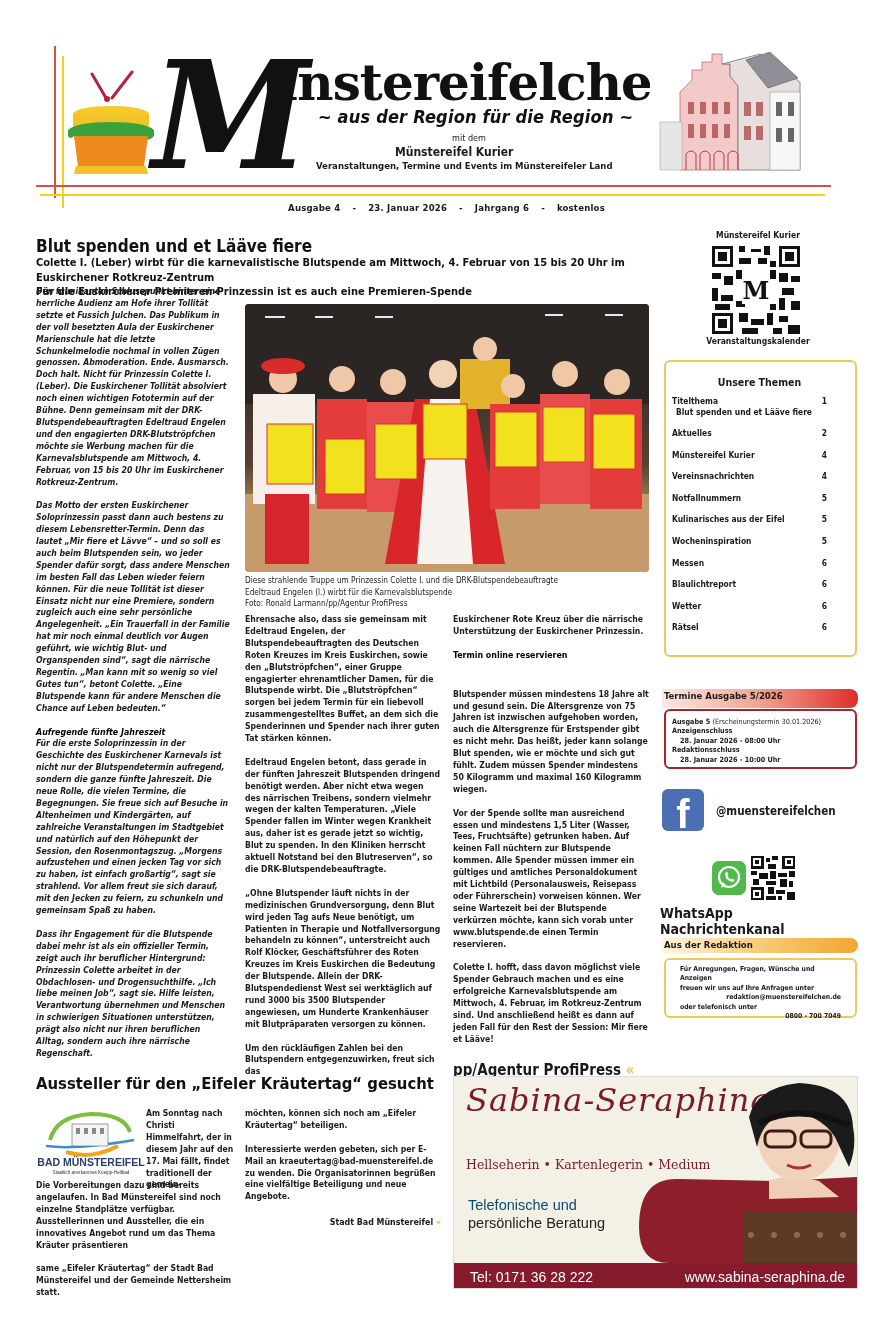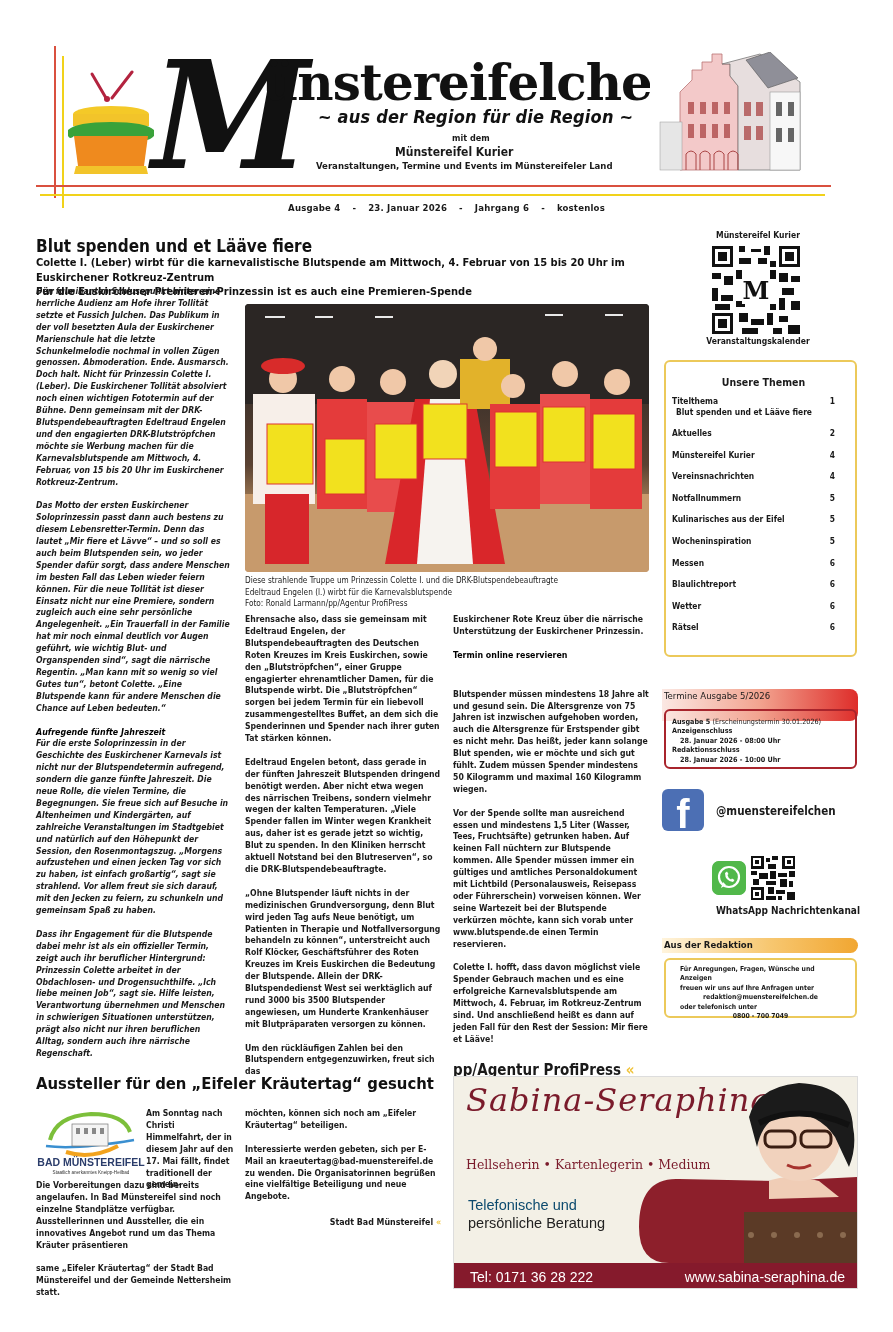--- a/index.html
+++ b/index.html
@@ -10,21 +10,21 @@
   
   .mast-red-v { left: 54px; top: 46px; width: 2px; height: 152px; background: #d9503f; }
   .mast-yel-v { left: 62px; top: 56px; width: 2px; height: 152px; background: #f1d21a; }
   .mast-red-h { left: 36px; top: 185px; width: 795px; height: 2px; background: #d9503f; }
   .mast-yel-h { left: 40px; top: 194px; width: 785px; height: 2px; background: #f1d21a; }
 
   .drum { left: 66px; top: 70px; width: 90px; height: 110px; }
   .big-m { left: 148px; top: 40px; font-family: "DejaVu Serif", serif; font-weight: bold; font-size: 150px; line-height: 1; color: #111; font-style: italic; transform: scaleX(0.95); letter-spacing: -4px; }
   .title-rest { left: 262px; top: 58px; font-family: "DejaVu Serif", serif; font-weight: bold; font-size: 50px; line-height: 1; color: #111; letter-spacing: -1px; }
   .tagline { left: 318px; top: 106px; font-size: 18px; font-weight: bold; font-style: italic; color: #111; letter-spacing: 0.2px; }
-  .mitdem { left: 420px; top: 133px; font-size: 9px; font-weight: bold; padding-left: 32px; }
+  .mitdem { left: 420px; top: 133px; font-size: 9px; font-weight: normal; padding-left: 32px; }
   .kurier { left: 395px; top: 145px; font-size: 12px; font-weight: bold; }
   .veran { left: 316px; top: 160px; font-size: 9.5px; font-weight: bold; text-align: right; }
   .building { left: 650px; top: 52px; width: 160px; height: 128px; }
 
   .issue-line { left: 0; width: 893px; top: 202px; text-align: center; font-size: 9.5px; font-weight: bold; letter-spacing: 0.2px; }
   .issue-line span { margin: 16px 6px; }
 
   
   .art-title { left: 36px; top: 236px; font-size: 17px; font-weight: bold; color: #111; }
   .art-sub { left: 36px; top: 255px; width: 620px; font-size: 11px; font-weight: bold; line-height: 15px; color: #111; }
@@ -40,39 +40,39 @@
   .photo { left: 245px; top: 304px; width: 404px; height: 268px; border-radius: 4px; overflow: hidden; background: linear-gradient(#2a2522 0%, #3b302a 30%, #5a4232 60%, #b58a5e 78%, #c89a6b 100%); }
   .caption { left: 245px; top: 575px; width: 404px; text-align: left; font-size: 8.2px; line-height: 11.5px; color: #222; }
   .credit { left: 453px; top: 1033px; width: 196px; font-size: 15px; font-weight: bold; margin-top: 28px; }
   .chev { color: #f0c43c; }
 
   
   .qr-label-top { left: 660px; top: 230px; width: 196px; text-align: center; font-size: 8.5px; font-weight: bold; }
   .qr-main { left: 712px; top: 246px; width: 88px; height: 88px; }
   .qr-label-bot { left: 660px; top: 336px; width: 196px; text-align: center; font-size: 8.5px; font-weight: bold; }
 
-  .themes { left: 664px; top: 360px; width: 193px; height: 297px; border: 2px solid #ecc95a; border-radius: 6px; padding: 14px 0 0 6px; }
+  .themes { left: 664px; top: 360px; width: 193px; height: 297px; border: 2px solid #ecc95a; border-radius: 6px; padding: 14px 8px 0 6px; }
   .themes h3 { text-align: center; font-size: 10.5px; font-weight: bold; margin-bottom: 8px; }
   .t-row { display: flex; justify-content: space-between; font-size: 8.4px; font-weight: bold; height: 21.6px; padding-right: 20px; }
   .t-row.first { height: 32px; }
   .t-row .sub { display: block; padding-left: 4px; font-weight: bold; margin-top: 1px; }
 
-  .term-head { left: 662px; top: 689px; width: 196px; height: 32px; border-radius: 0 8px 8px 0; background: linear-gradient(90deg, #fbe8e3 0%, #f2a38f 50%, #de2d2a 100%); font-size: 9.5px; font-weight: normal; padding: 1px 0 0 2px; }
+  .term-head { left: 662px; top: 689px; width: 196px; height: 19px; border-radius: 0 8px 8px 0; background: linear-gradient(90deg, #fbe8e3 0%, #f2a38f 50%, #de2d2a 100%); font-size: 9.5px; font-weight: bold; padding: 1px 0 0 2px; }
   .term-box { left: 664px; top: 709px; width: 193px; height: 60px; border: 2px solid #a8242c; border-radius: 6px; padding: 6px 6px; font-size: 7.2px; font-weight: bold; line-height: 9.4px; }
   .term-box .ind { padding-left: 8px; }
 
   .fb-icon { left: 662px; top: 789px; width: 42px; height: 42px; border-radius: 6px; background: #4c6fb4; color: #fff; font-family: "Liberation Sans", sans-serif; font-weight: bold; font-size: 40px; text-align: center; line-height: 50px; overflow: hidden; }
   .fb-handle { left: 716px; top: 804px; font-size: 11.5px; font-weight: bold; }
   .wa-icon { left: 712px; top: 861px; width: 34px; height: 34px; border-radius: 7px; background: #51b84a; }
   .wa-qr { left: 750px; top: 856px; width: 46px; height: 44px; }
-  .wa-label { left: 660px; top: 905px; width: 200px; text-align: right; font-size: 10px; font-weight: bold; }
+  .wa-label { left: 660px; top: 905px; width: 200px; text-align: left; font-size: 14px; font-weight: bold; }
 
   .red-head { left: 662px; top: 938px; width: 196px; height: 15px; border-radius: 0 8px 8px 0; background: linear-gradient(90deg, #fff4dc 0%, #f7c770 55%, #f1a631 100%); font-size: 9.5px; font-weight: bold; padding: 1px 0 0 2px; }
   .red-box { left: 664px; top: 958px; width: 193px; height: 60px; border: 2px solid #ecc95a; border-radius: 6px; padding: 5px 14px; font-size: 6.8px; font-weight: bold; line-height: 9.4px; }
-  .red-box .center { text-align: center; }
+  .red-box .center { text-align: right; }
 
   
   .art2-title { left: 36px; top: 1074px; font-size: 16.5px; font-weight: bold; color: #111; }
   .logo-bm { left: 36px; top: 1110px; width: 110px; height: 66px; }
   .col-b1a { left: 146px; top: 1108px; width: 88px; }
   .col-b1b { left: 36px; top: 1180px; width: 200px; }
   .col-b2 { left: 245px; top: 1108px; width: 196px; }
   .credit2 { left: 245px; top: 1217px; width: 196px; text-align: right; font-size: 8.8px; font-weight: bold; }
 
   

